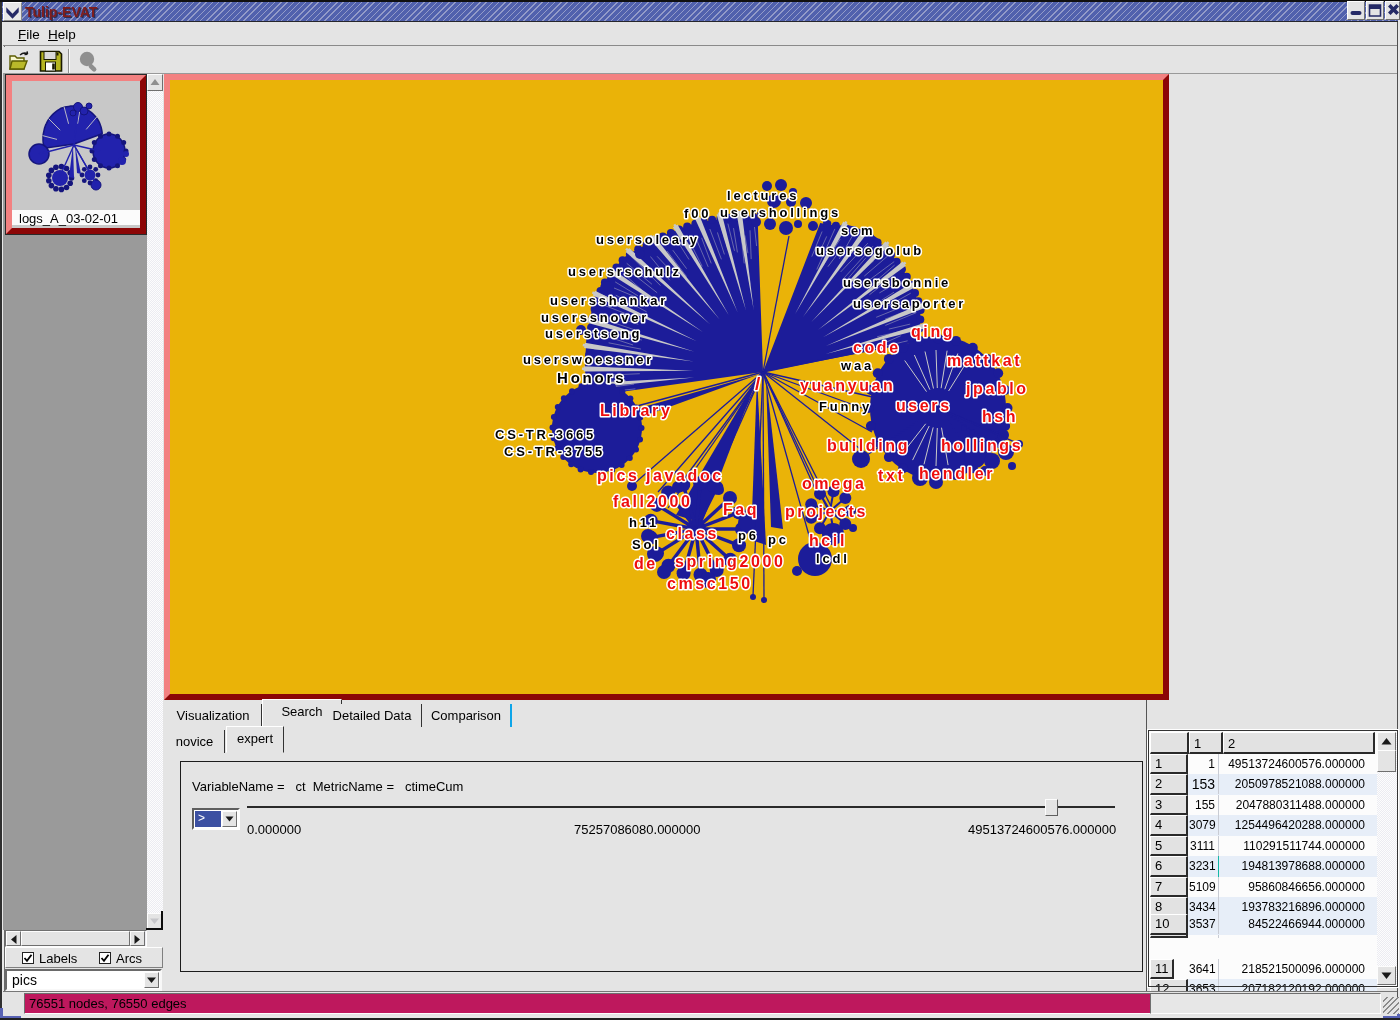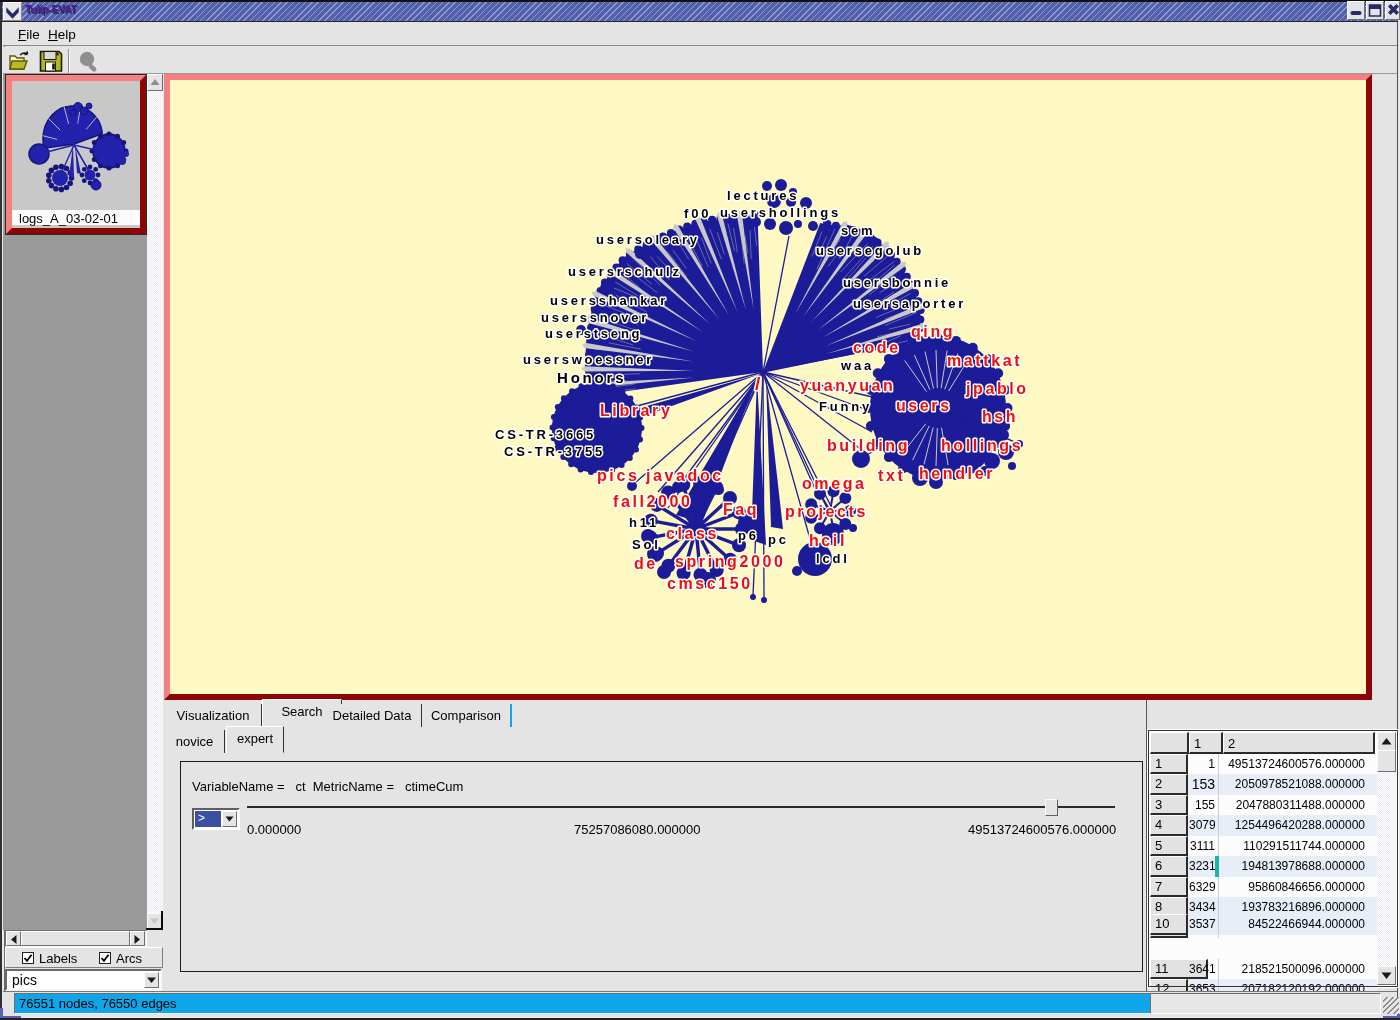--- a/index.html
+++ b/index.html
@@ -24,21 +24,21 @@
 
 <div class="abs" style="left:2px;top:2px;width:1396px;height:20px;
   background:repeating-linear-gradient(135deg,#5161ad 0px,#5161ad 3.4px,#939bc8 3.4px,#939bc8 4.4px);
   border-bottom:1px solid #26262c"></div>
 <div class="abs" style="left:3px;top:2px;width:19px;height:19px;background:#e8e8e8;
   border:1px solid;border-color:#fff #888 #888 #fff">
   <svg width="17" height="17">
       <path d="M2.3,4.2 L8.5,10.8 L14.7,4.2 L14.7,9.2 L8.5,15.8 L2.3,9.2 Z" fill="#252a66"></path>
     </svg>
 </div>
-<div class="abs" style="left:25px;top:3.5px;font-size:10px;font-weight:bold;color:#4c1d95;
+<div class="abs" style="left:25px;top:3.5px;font-size:14px;font-weight:bold;color:#7f1d1d;
   text-shadow:1.2px 1.2px 0 #2a2f55;letter-spacing:0px">Tulip-EVAT</div>
 <div class="abs raised" style="left:1347px;top:1px;width:18px;height:19px">
   <svg width="16" height="17">
       <rect x="2.5" y="9" width="11" height="4" rx="2" fill="#252a66"></rect>
     </svg></div>
 <div class="abs raised" style="left:1366px;top:1px;width:18px;height:19px">
   <svg width="16" height="17">
       <path d="M2.5,3 h11 v4 h-11 Z" fill="#252a66"></path>
       <path d="M2.5,3 h11 v11 h-11 Z" fill="none" stroke="#252a66" stroke-width="1.6"></path>
     </svg></div>
@@ -190,22 +190,22 @@
 
 <div class="abs" style="left:5px;top:969px;width:157px;height:22px;background:#fff;
   border:2px solid;border-color:#6a6a6a #f8f8f8 #f8f8f8 #6a6a6a">
   <span style="position:absolute;left:5px;top:1px;font-size:14px">pics</span>
   <div class="raised" style="position:absolute;right:1px;top:1px;width:15px;height:16px">
     <svg width="13" height="14">
         <path d="M6.5,10 L11,4.5 L2,4.5 Z" fill="#1a1a1a"></path>
       </svg></div>
 </div>
 
-<div class="abs" style="left:164px;top:74px;width:1208px;height:626px;
-  border:6px solid;border-color:#f38181 #8c0606 #8c0606 #f38181;background:#fef9c3">
+<div class="abs" style="left:164px;top:74px;width:1005px;height:626px;
+  border:6px solid;border-color:#f38181 #8c0606 #8c0606 #f38181;background:#eab308">
   <svg width="1222" height="614" viewBox="170 80 1222 614" style="position:absolute;left:0;top:0">
       <style>.gb{font:bold 13px "Liberation Sans",sans-serif;letter-spacing:2.8px;fill:#000;stroke:#fff;stroke-width:3px;paint-order:stroke;stroke-linejoin:round}.gr{font:bold 16px "Liberation Sans",sans-serif;letter-spacing:2.6px;fill:#ee0e0e;stroke:#fff;stroke-width:3px;paint-order:stroke;stroke-linejoin:round}</style>
       <polygon points="763.0,372.0 916.1,342.2 917.7,336.3 919.1,330.2 920.0,324.0 920.4,317.8 920.3,311.6 919.4,305.6 917.4,300.0 915.2,294.4 912.9,288.9 910.2,283.5 907.2,278.3 904.8,272.7 901.4,267.7 897.9,262.7 894.2,257.9 890.4,253.2 886.4,248.6 881.6,244.8 878.6,239.0 873.6,235.5 868.2,232.5 862.5,230.0 856.7,227.7 850.8,225.8 844.9,224.3 837.3,226.3 831.5,225.1 825.9,223.9 820.2,222.9" fill="#1c1c99"></polygon>
       <polygon points="763.0,372.0 757.6,217.1 752.2,216.9 746.7,216.9 741.3,217.6 735.8,218.0 730.3,218.2 724.8,218.7 719.2,219.3 713.6,220.1 708.1,221.1 702.1,221.3 696.6,222.8 691.1,224.5 685.6,226.4 680.1,228.5 674.8,230.8 669.3,233.0 663.8,235.5 658.5,238.2 653.1,241.1 647.7,243.9 642.0,246.7 636.5,249.8 631.0,253.1 625.3,256.5 621.0,261.1 616.8,265.8 612.8,270.7 608.9,275.7 605.2,280.9 601.7,286.2 597.8,291.4 595.6,297.5 593.7,303.6 592.0,309.8 590.5,315.9 589.4,322.2 588.5,328.5 586.6,334.5 586.2,340.8 586.0,347.1 585.5,353.3 585.2,359.6 585.1,365.8 585.3,372.0 588.4,378.1 589.4,384.1 590.6,390.1 592.0,396.0" fill="#1c1c99"></polygon>
       <circle cx="917.4" cy="337.8" r="4" fill="#1c1c99"></circle>
       <circle cx="919.4" cy="328.6" r="4" fill="#1c1c99"></circle>
       <circle cx="920.3" cy="319.4" r="4" fill="#1c1c99"></circle>
       <circle cx="920.6" cy="309.9" r="4" fill="#1c1c99"></circle>
       <circle cx="918.3" cy="301.2" r="4" fill="#1c1c99"></circle>
       <circle cx="915.0" cy="292.9" r="4" fill="#1c1c99"></circle>
@@ -669,45 +669,45 @@
 <div style="position:absolute;left:39px;top:0;width:30px;height:20px;text-align:right;font-size:12px;line-height:20px;padding-right:3px;border-right:1px solid #c9ccd4">3079</div>
 <div style="position:absolute;left:73px;top:0;width:146px;height:20px;text-align:right;font-size:12px;line-height:20px;padding-right:4px">1254496420288.000000</div>
 </div>
 <div style="position:absolute;left:1150px;top:835.5px;width:227px;height:20.5px;background:#fcfcfc">
 <div class="rowhdr" style="position:absolute;left:0;top:0;width:38px;height:20.5px">5</div>
 <div style="position:absolute;left:39px;top:0;width:30px;height:20px;text-align:right;font-size:12px;line-height:20px;padding-right:3px;border-right:1px solid #c9ccd4">3111</div>
 <div style="position:absolute;left:73px;top:0;width:146px;height:20px;text-align:right;font-size:12px;line-height:20px;padding-right:4px">110291511744.000000</div>
 </div>
 <div style="position:absolute;left:1150px;top:856.0px;width:227px;height:20.5px;background:#e7eef8">
 <div class="rowhdr" style="position:absolute;left:0;top:0;width:38px;height:20.5px">6</div>
-<div style="position:absolute;left:39px;top:0;width:30px;height:27px;text-align:right;font-size:12px;line-height:20px;padding-right:10px;border-right:4px solid #14b8a6">3231</div>
+<div style="position:absolute;left:39px;top:0;width:30px;height:27px;text-align:right;font-size:12px;line-height:20px;padding-right:10px;border-right:1px solid #14b8a6">3231</div>
 <div style="position:absolute;left:73px;top:0;width:146px;height:20px;text-align:right;font-size:12px;line-height:20px;padding-right:4px">194813978688.000000</div>
 </div>
 <div style="position:absolute;left:1150px;top:876.5px;width:227px;height:20.5px;background:#fcfcfc">
 <div class="rowhdr" style="position:absolute;left:0;top:0;width:38px;height:20.5px">7</div>
-<div style="position:absolute;left:39px;top:0;width:30px;height:20px;text-align:right;font-size:12px;line-height:20px;padding-right:3px;border-right:1px solid #c9ccd4">6329</div>
+<div style="position:absolute;left:39px;top:0;width:30px;height:20px;text-align:right;font-size:12px;line-height:20px;padding-right:3px;border-right:1px solid #c9ccd4">5109</div>
 <div style="position:absolute;left:73px;top:0;width:146px;height:20px;text-align:right;font-size:12px;line-height:20px;padding-right:4px">95860846656.000000</div>
 </div>
 <div style="position:absolute;left:1150px;top:897.0px;width:227px;height:20.5px;background:#e7eef8">
 <div class="rowhdr" style="position:absolute;left:0;top:0;width:38px;height:20.5px">8</div>
 <div style="position:absolute;left:39px;top:0;width:30px;height:20px;text-align:right;font-size:12px;line-height:20px;padding-right:12px;border-right:1px solid #c9ccd4">3434</div>
 <div style="position:absolute;left:73px;top:0;width:146px;height:20px;text-align:right;font-size:12px;line-height:20px;padding-right:4px">193783216896.000000</div>
 </div>
 <div style="position:absolute;left:1150px;top:917.5px;width:227px;height:20.5px;background:#fcfcfc">
 <div class="rowhdr" style="position:absolute;left:0;top:0;width:38px;height:20.5px">9</div>
 <div style="position:absolute;left:39px;top:0;width:30px;height:20px;text-align:right;font-size:12px;line-height:20px;padding-right:3px;border-right:1px solid #c9ccd4">3527</div>
 <div style="position:absolute;left:73px;top:0;width:146px;height:20px;text-align:right;font-size:12px;line-height:20px;padding-right:4px">93799323072.000000</div>
 </div>
 <div style="position:absolute;left:1150px;top:914px;width:227px;height:20.5px;background:#e7eef8">
 <div class="rowhdr" style="position:absolute;left:0;top:0;width:38px;height:20.5px">10</div>
 <div style="position:absolute;left:39px;top:0;width:30px;height:20px;text-align:right;font-size:12px;line-height:20px;padding-right:3px;border-right:1px solid #c9ccd4">3537</div>
 <div style="position:absolute;left:73px;top:0;width:146px;height:20px;text-align:right;font-size:12px;line-height:20px;padding-right:4px">84522466944.000000</div>
 </div>
 <div style="position:absolute;left:1150px;top:958.5px;width:227px;height:20.5px;background:#fcfcfc">
-<div class="rowhdr" style="position:absolute;left:0;top:0;width:58px;height:20.5px">11</div>
+<div class="rowhdr" style="position:absolute;left:0;top:0;width:24px;height:20.5px">11</div>
 <div style="position:absolute;left:39px;top:0;width:30px;height:20px;text-align:right;font-size:12px;line-height:20px;padding-right:3px;border-right:1px solid #c9ccd4">3641</div>
 <div style="position:absolute;left:73px;top:0;width:146px;height:20px;text-align:right;font-size:12px;line-height:20px;padding-right:4px">218521500096.000000</div>
 </div>
 <div style="position:absolute;left:1150px;top:979.0px;width:227px;height:20.5px;background:#e7eef8">
 <div class="rowhdr" style="position:absolute;left:0;top:0;width:38px;height:20.5px">12</div>
 <div style="position:absolute;left:39px;top:0;width:30px;height:20px;text-align:right;font-size:12px;line-height:20px;padding-right:3px;border-right:1px solid #c9ccd4">3653</div>
 <div style="position:absolute;left:73px;top:0;width:146px;height:20px;text-align:right;font-size:12px;line-height:20px;padding-right:4px">207182120192.000000</div>
 </div>
 <div class="abs" style="left:1148px;top:730px;width:250px;height:257px;pointer-events:none;
   border:1px solid #333"></div>
@@ -720,20 +720,20 @@
   <svg width="17" height="17">
       <path d="M8.5,5 L13.5,11.5 L3.5,11.5 Z" fill="#1a1a1a"></path>
     </svg></div>
 <div class="abs raised" style="left:1377px;top:750px;width:19px;height:22px"></div>
 <div class="abs raised" style="left:1377px;top:966px;width:19px;height:19px">
   <svg width="17" height="17">
       <path d="M8.5,12 L13.5,5.5 L3.5,5.5 Z" fill="#1a1a1a"></path>
     </svg></div>
 
 <div class="abs" style="left:3px;top:991px;width:1394px;height:25px;background:#e4e4e4;border-top:1px solid #777"></div>
-<div class="abs" style="left:14px;top:993px;width:1331px;height:21px;background:#0ea5e9;
+<div class="abs" style="left:24px;top:993px;width:1331px;height:21px;background:#be185d;
   border:1px solid;border-color:#6f6f6f #fdfdfd #fdfdfd #6f6f6f">
   <span style="position:absolute;left:4px;top:2px;font-size:13px">76551 nodes, 76550 edges</span>
 </div>
 <div class="abs" style="left:1150px;top:993px;width:231px;height:21px;background:#e7e7e7;
   border:1px solid;border-color:#6f6f6f #fdfdfd #fdfdfd #6f6f6f"></div>
 <div class="abs" style="left:1383px;top:997px;width:16px;height:17px;
   background:repeating-linear-gradient(135deg,#e4e4e4 0 2.5px,#8a8a8a 2.5px 4px)"></div>
 
 </body></html>

